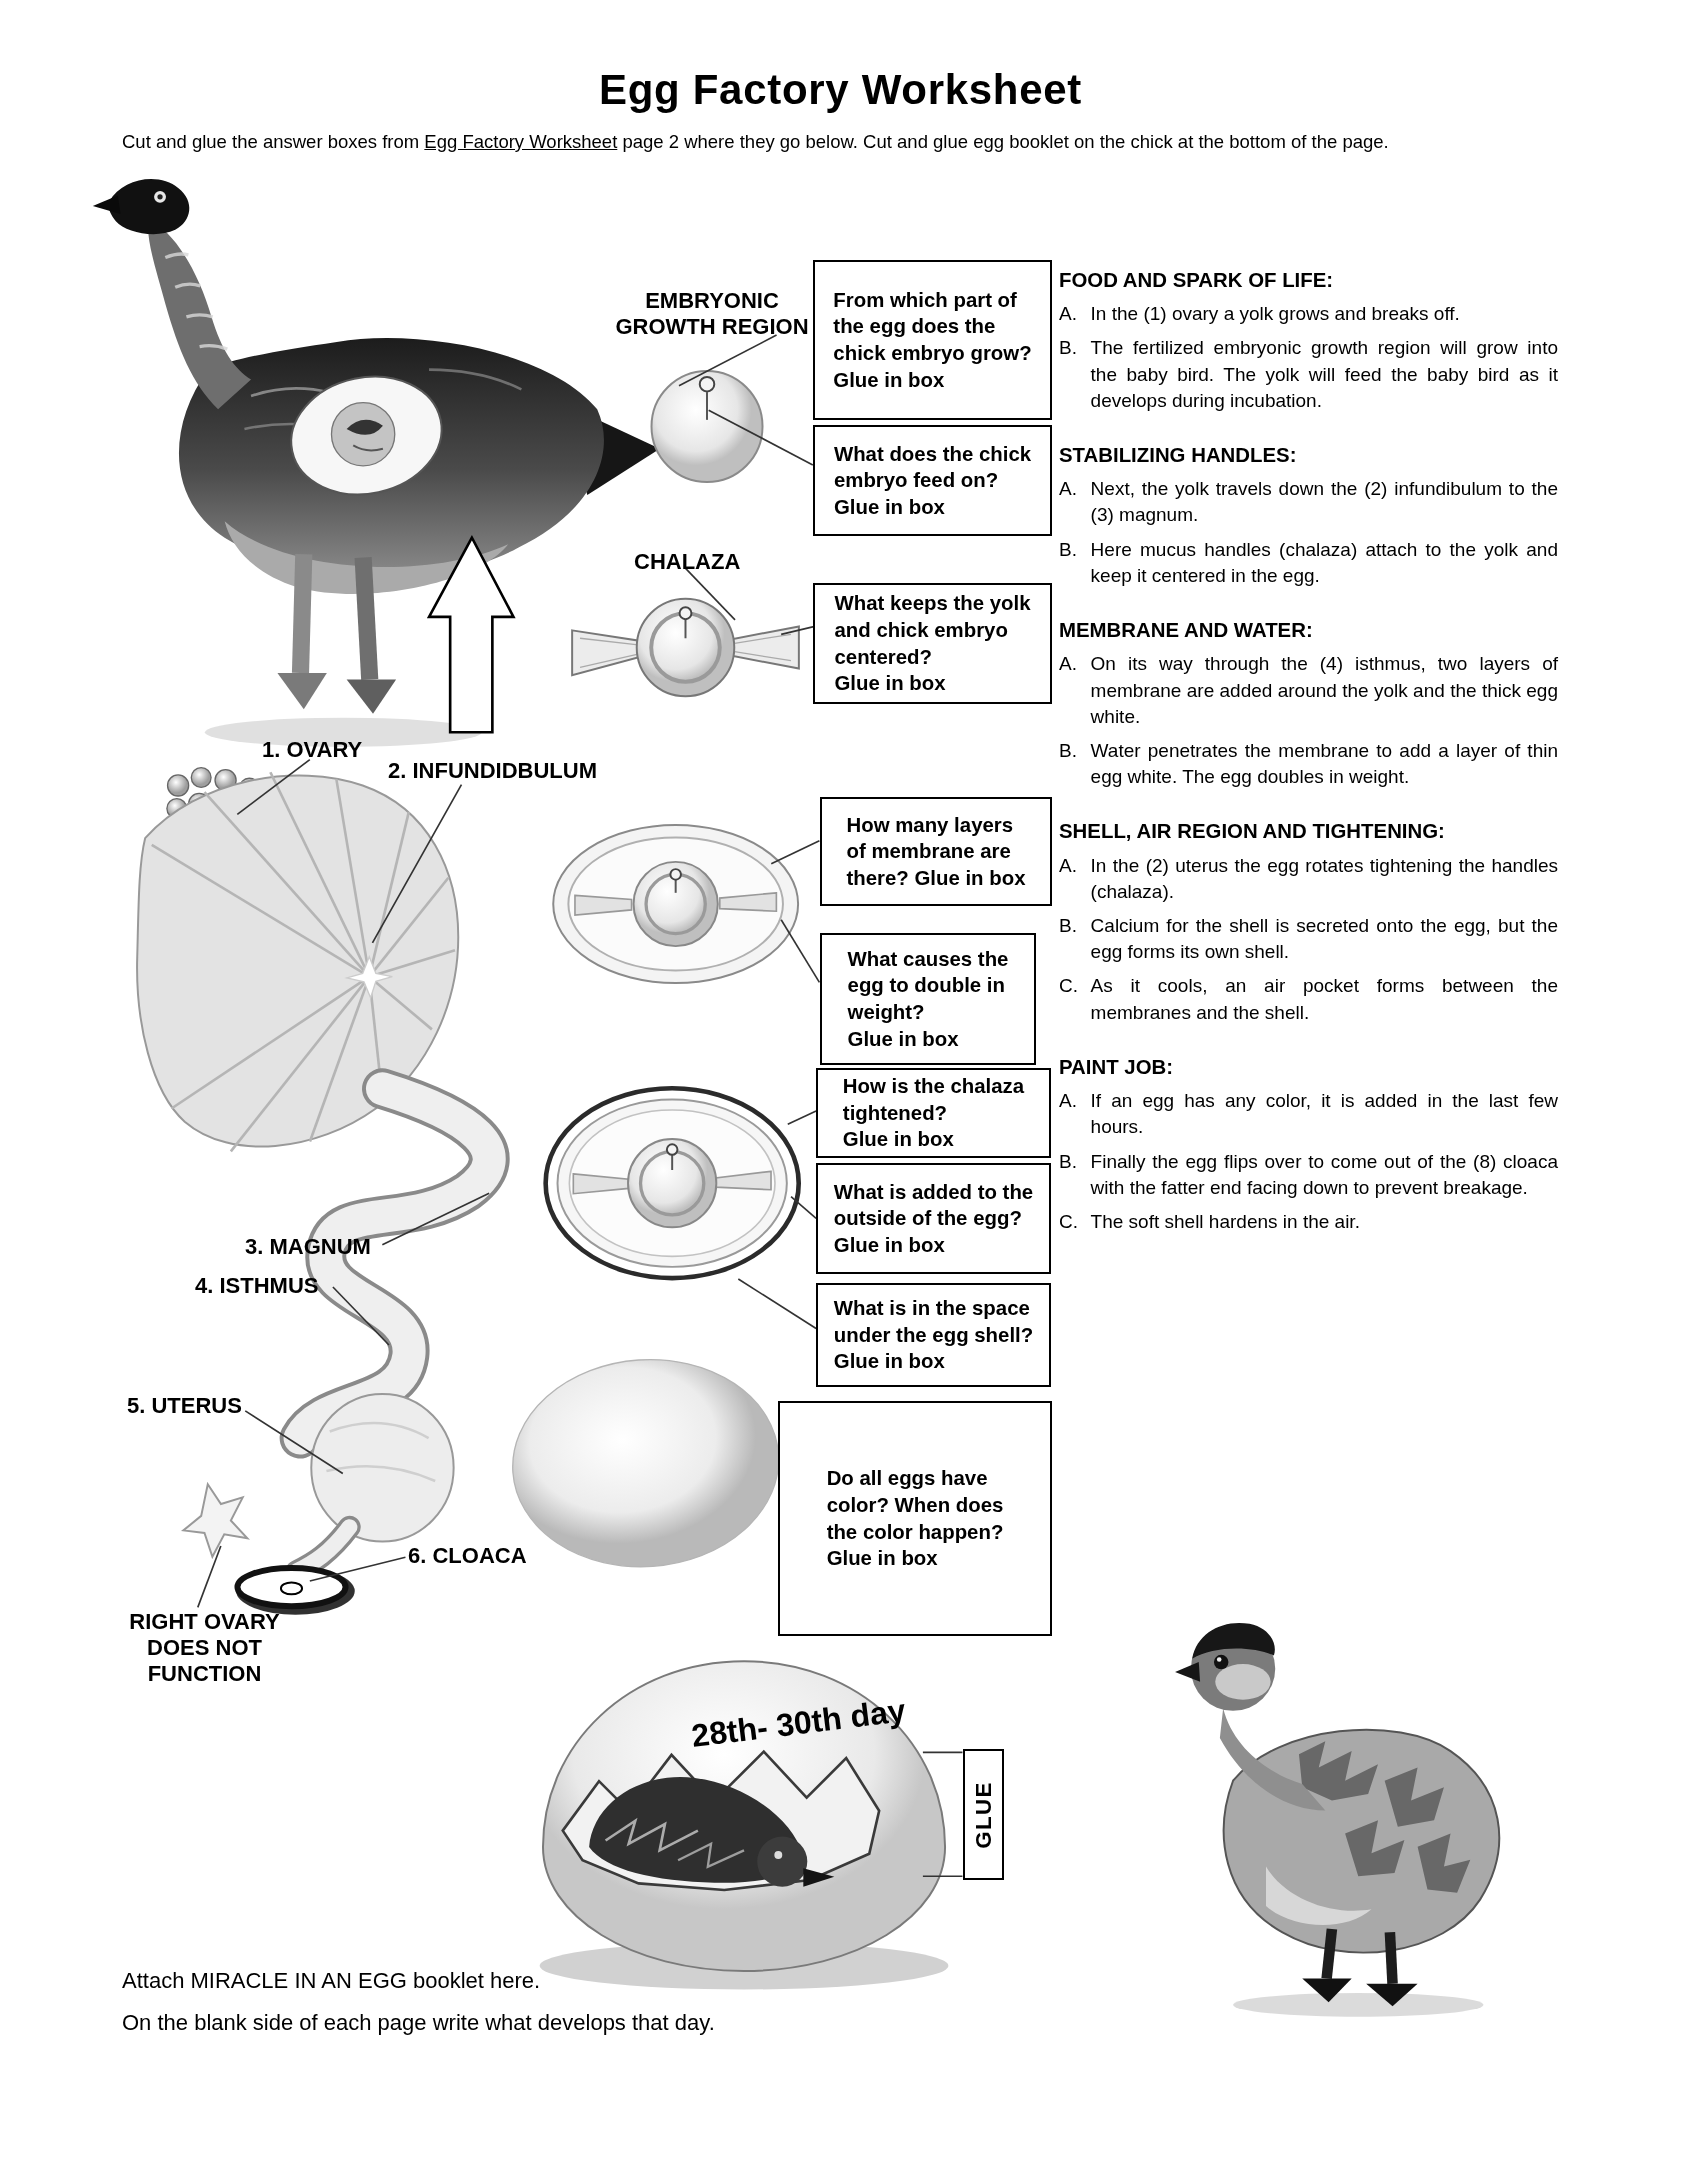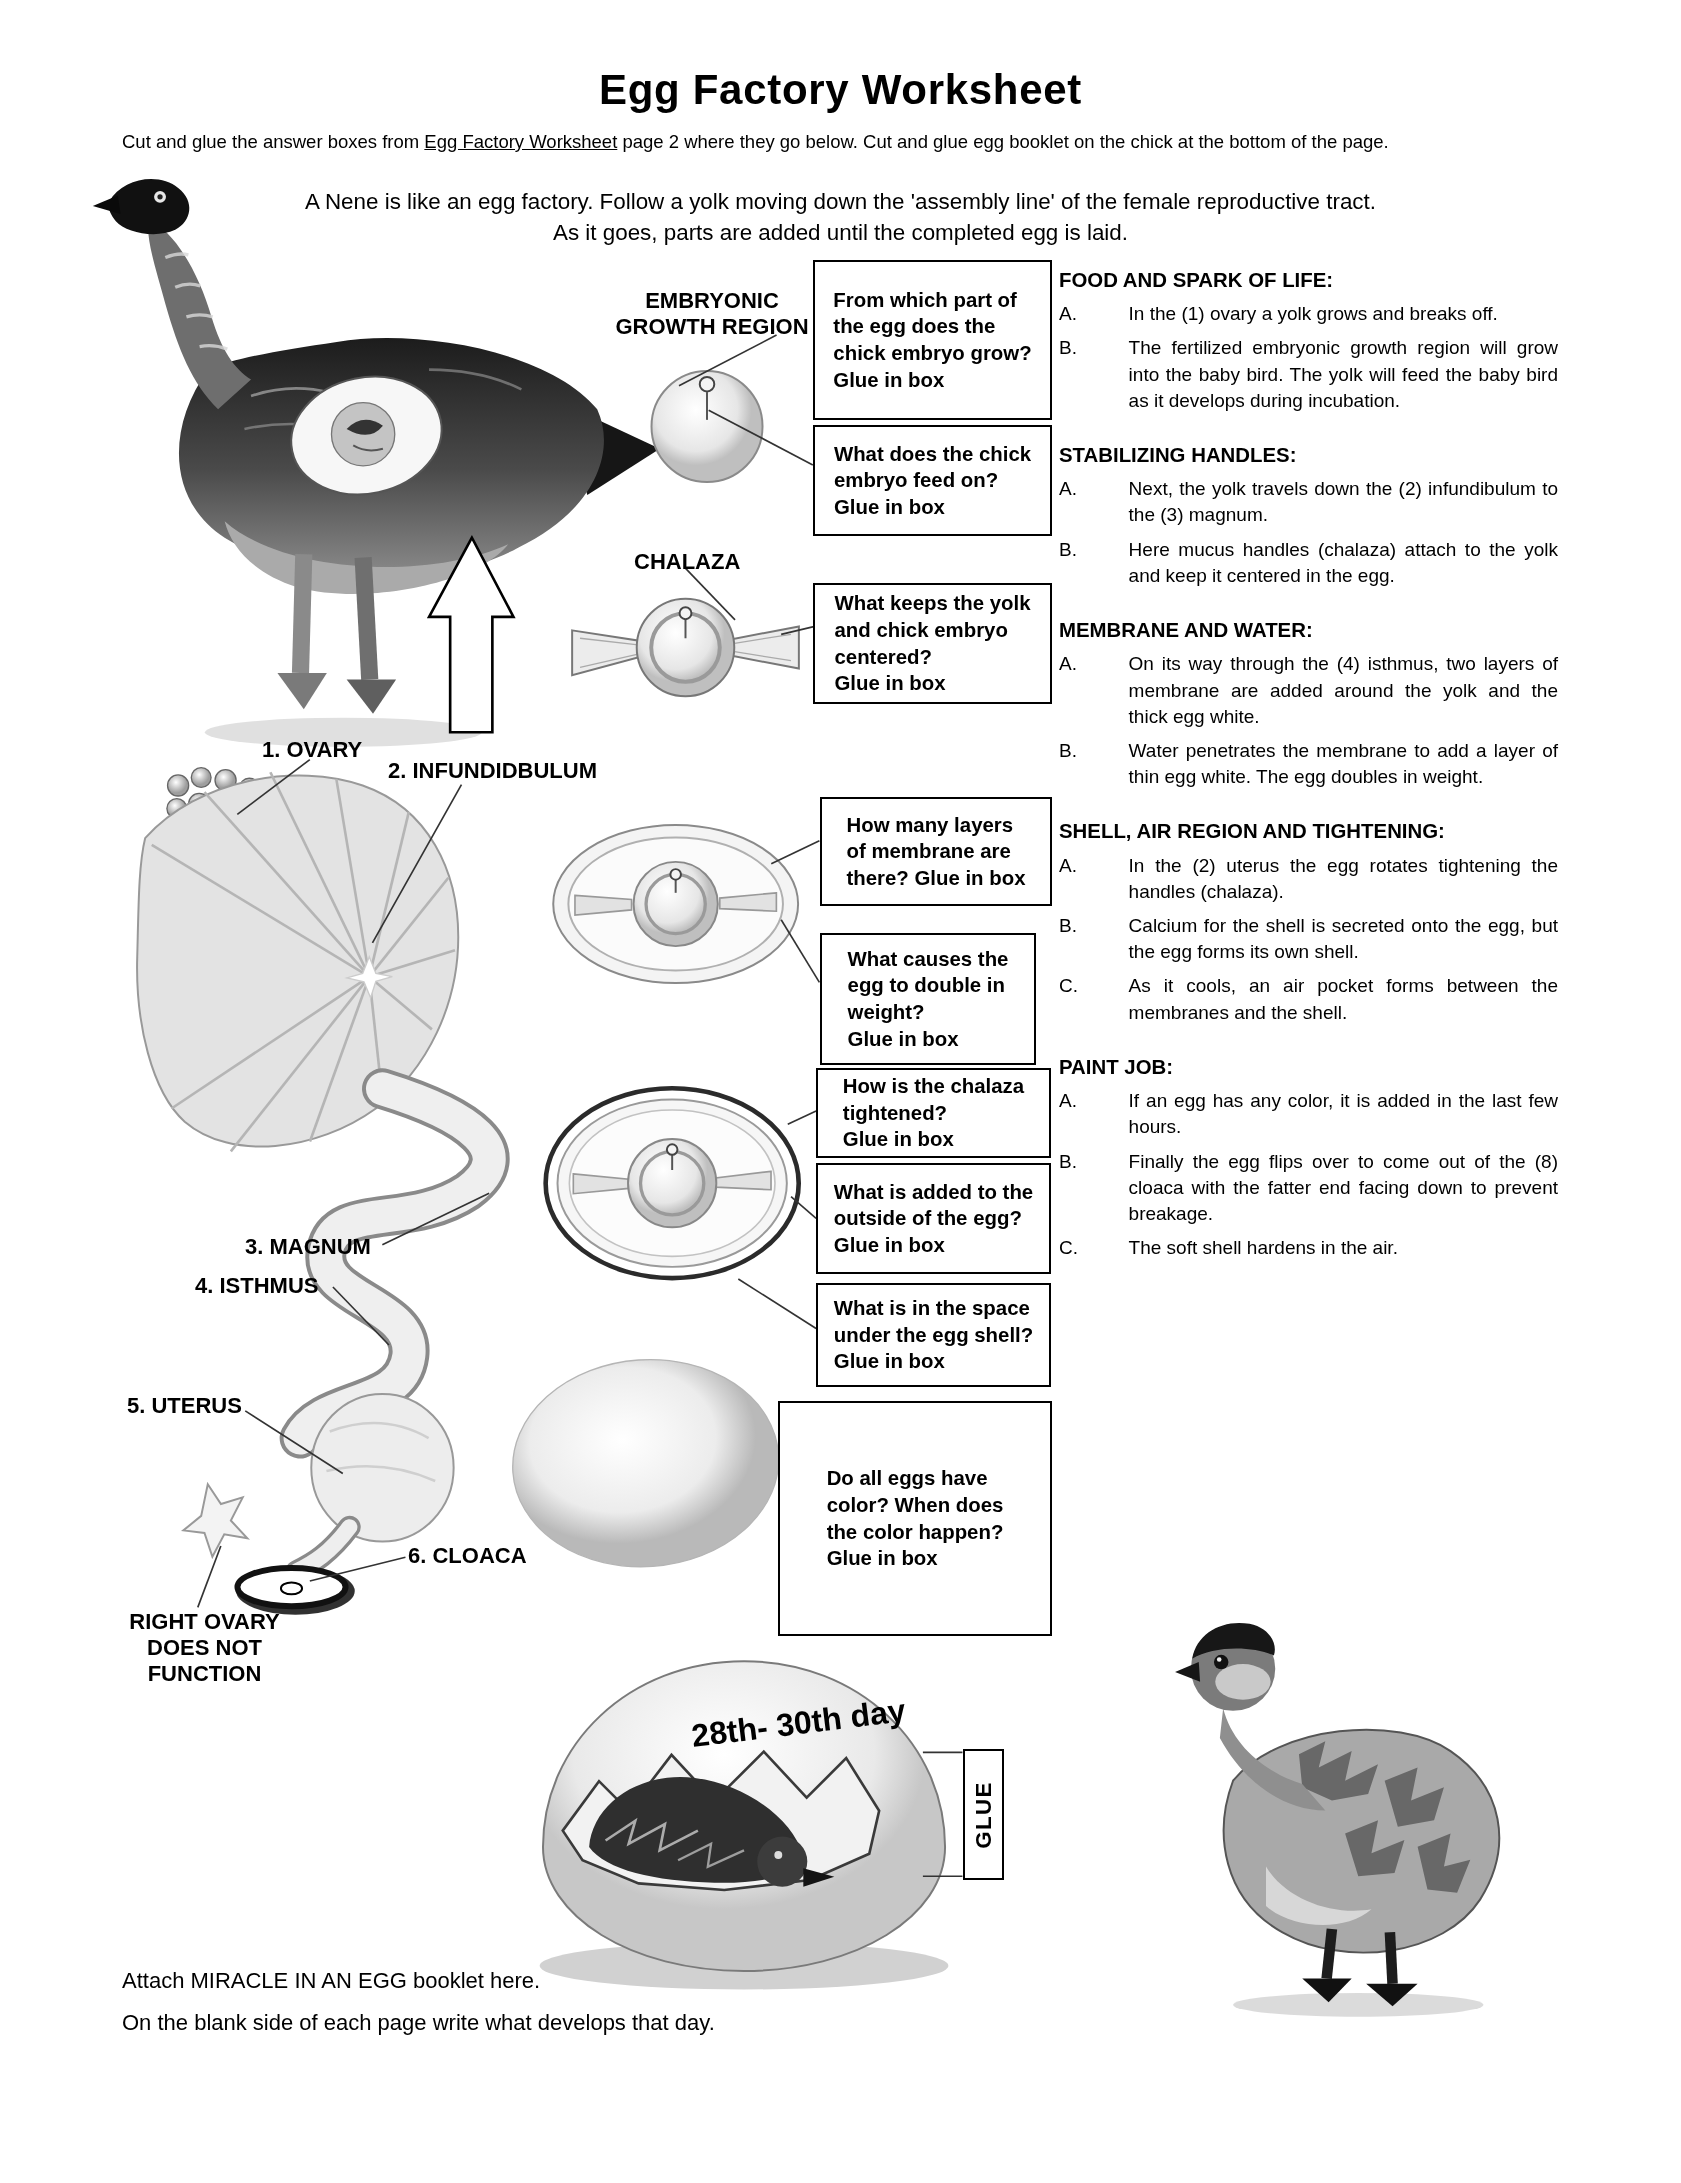--- a/index.html
+++ b/index.html
@@ -14,21 +14,21 @@
   .intro { top:186px; left:0; width:100%; text-align:center; font-size:22.4px; line-height:1.4; }
   .qbox { border:2.6px solid #000; background:#fff; display:flex; align-items:center; justify-content:center;
           font-weight:bold; font-size:20.4px; line-height:1.3; padding:4px; z-index:3; }
   .qbox span { white-space:pre-line; }
   .dlabel { font-weight:bold; font-size:22px; z-index:3; }
   .rcol { z-index:3; }
   .sec-h { font-weight:bold; font-size:20.4px; margin:30px 0 9.2px; }
   .sec:first-child .sec-h { margin-top:0; }
   .item { display:flex; gap:6.6px; font-size:19px; line-height:1.38; margin-bottom:8px; }
   .item .lb { flex:0 0 25px; }
-  .item .tx { flex:1; text-align:justify;margin-left:38px; }
+  .item .tx { flex:1; text-align:justify; }
   .bline { font-size:22px; z-index:3; }
   .hatchday { font-weight:bold; font-size:32px; text-align:center; transform:rotate(-7deg); z-index:4; }
   .glue-tab { border:2px solid #000; display:flex; align-items:center; justify-content:center; background:#fff; z-index:4; }
   .glue-tab span { transform:rotate(-90deg); font-weight:bold; font-size:22.4px; letter-spacing:1.3px; }
   svg.illu { z-index:1; }
   svg.overlay { z-index:2; pointer-events:none; }
 </style>
 </head>
 <body>
 
@@ -277,24 +277,20 @@
       <line x1="1400" y1="2846" x2="1460" y2="2846"></line>
     </g>
   </svg>
 
   <div class="abs title">Egg Factory Worksheet</div>
 
   <div class="abs subtitle">
     <span>Cut and glue the answer boxes from </span><span class="u">Egg Factory Worksheet</span><span> page 2 where they go below.  Cut and glue egg booklet on the chick at the bottom of the page.</span>
   </div>
 
-  <div class="abs intro">
-    <span>A Nene is like an egg factory. Follow a yolk moving down the 'assembly line' of the female reproductive tract.</span><br>
-    <span>As it goes, parts are added until the completed egg is laid.</span>
-  </div>
 
   <div class="abs dlabel preline" style="left:613px;top:288px;width:198px;text-align:center">EMBRYONIC
 GROWTH REGION</div>
   <div class="abs dlabel" style="left:634px;top:549px">CHALAZA</div>
   <div class="abs dlabel" style="left:262px;top:737px">1. OVARY</div>
   <div class="abs dlabel" style="left:388px;top:758px">2. INFUNDIDBULUM</div>
   <div class="abs dlabel" style="left:245px;top:1234px">3. MAGNUM</div>
   <div class="abs dlabel" style="left:195px;top:1273px">4. ISTHMUS</div>
   <div class="abs dlabel" style="left:127px;top:1393px">5. UTERUS</div>
   <div class="abs dlabel" style="left:408px;top:1543px">6. CLOACA</div>

